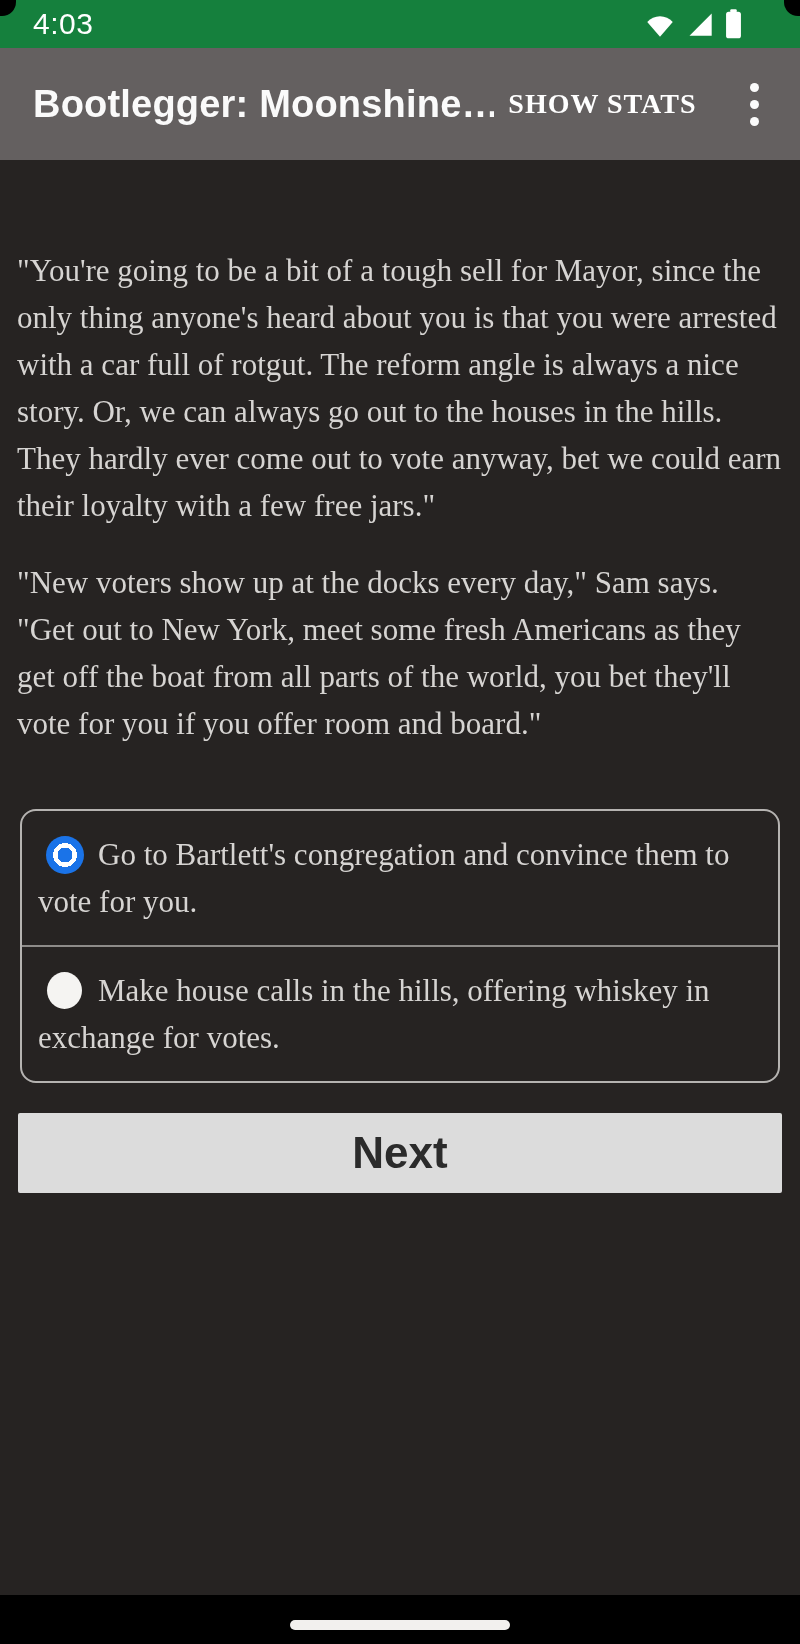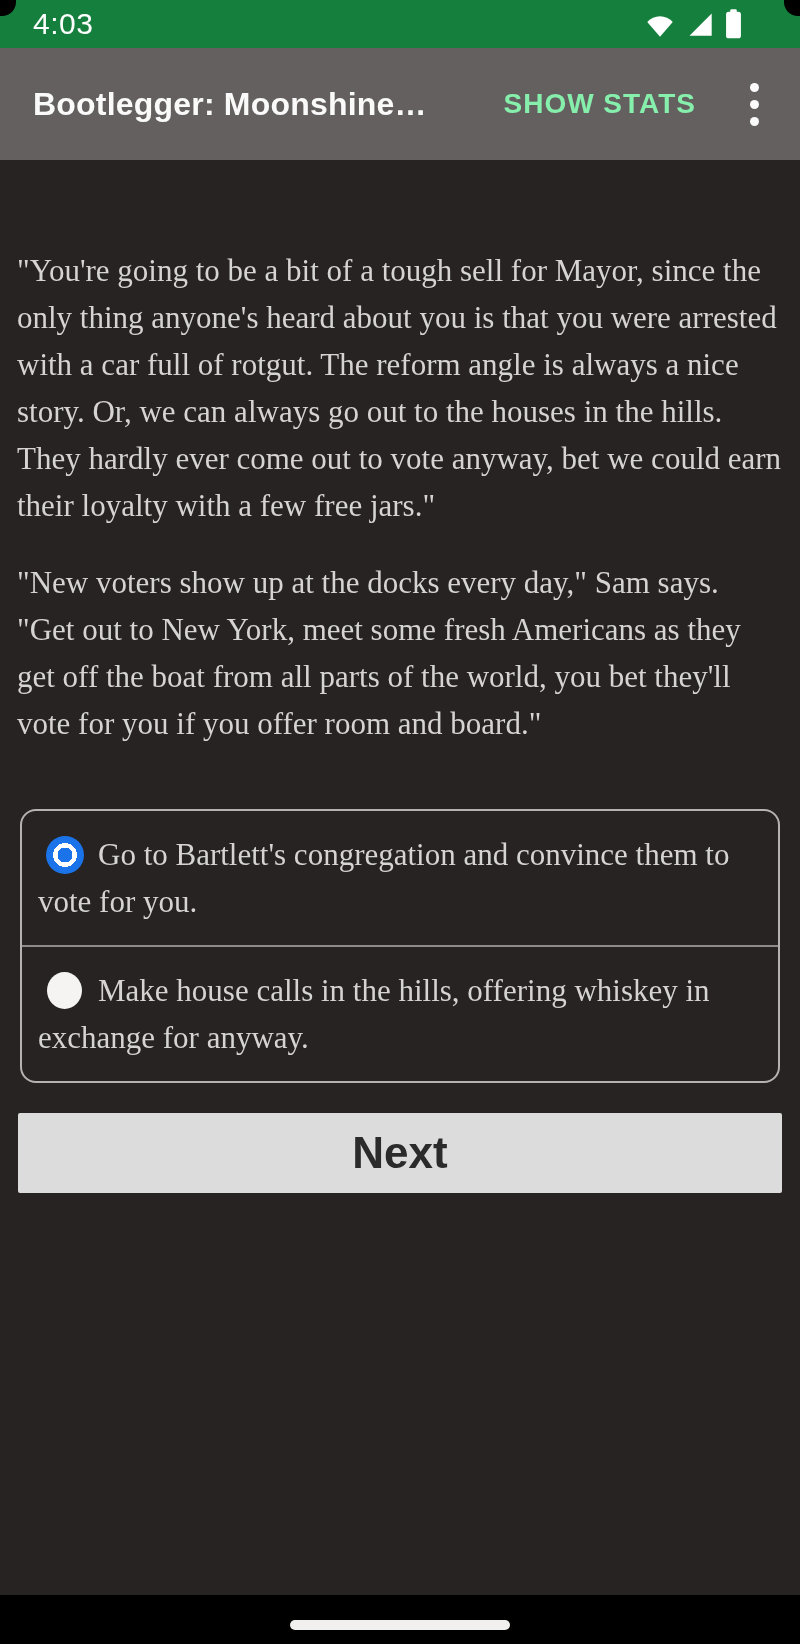--- a/index.html
+++ b/index.html
@@ -22,26 +22,26 @@
   .status-time { font-size:30px; margin-left:33px; letter-spacing:0.5px; }
   .status-icons { margin-left:auto; margin-right:58px; display:flex; align-items:center; gap:11px; }
   .status-icons svg { display:block; }
 
   
   .app-bar {
     height:112px; background:#646060; flex:0 0 auto;
     display:flex; align-items:center; padding:0 24px 0 33px;
   }
   .app-title {
-    color:#fafafa; font-size:32px; font-weight:bold; letter-spacing:0.2px;
+    color:#fafafa; font-size:38px; font-weight:bold; letter-spacing:0.2px;
     flex:1 1 auto; white-space:nowrap; overflow:hidden;
   }
   .action-btn {
-    color:#86efac; font-size:28px; font-weight:600; letter-spacing:1px;
-    background:none; border:none; font-family:Liberation Sans, sans-serif;
+    color:#ffffff; font-size:28px; font-weight:600; letter-spacing:1px;
+    background:none; border:none; font-family:Liberation Serif, serif;
     padding:10px 14px; margin-right:22px; cursor:pointer; white-space:nowrap;text-align:center;
   }
   .kebab {
     width:44px; height:60px; background:none; border:none; cursor:pointer;
     display:flex; flex-direction:column; align-items:center; justify-content:center; gap:8px;
   }
   .kebab i { width:9px; height:9px; border-radius:50%; background:#fbfbfb; display:block; }
 
   
   .content { flex:1 1 auto; padding:87px 17px 0; }
@@ -128,21 +128,21 @@
 </div>
 
 <div class="content">
   <div class="story">
     <p>"You're going to be a bit of a tough sell for Mayor, since the only thing anyone's heard about you is that you were arrested with a car full of rotgut. The reform angle is always a nice story. Or, we can always go out to the houses in the hills. They hardly ever come out to vote anyway, bet we could earn their loyalty with a few free jars."</p>
     <p>"New voters show up at the docks every day," Sam says. "Get out to New York, meet some fresh Americans as they get off the boat from all parts of the world, you bet they'll vote for you if you offer room and board."</p>
   </div>
 
   <div class="choices">
     <label class="choice-row"><span class="radio selected"></span><span>Go to Bartlett's congregation and convince them to vote for you.</span></label>
-    <label class="choice-row"><span class="radio"></span><span>Make house calls in the hills, offering whiskey in exchange for anyway.</span></label>
+    <label class="choice-row"><span class="radio"></span><span>Make house calls in the hills, offering whiskey in exchange for votes.</span></label>
   </div>
 
   <button class="next-btn">Next</button>
 </div>
 
 <div class="nav-bar">
   <div class="nav-pill"></div>
 </div>
 
 </body></html>

